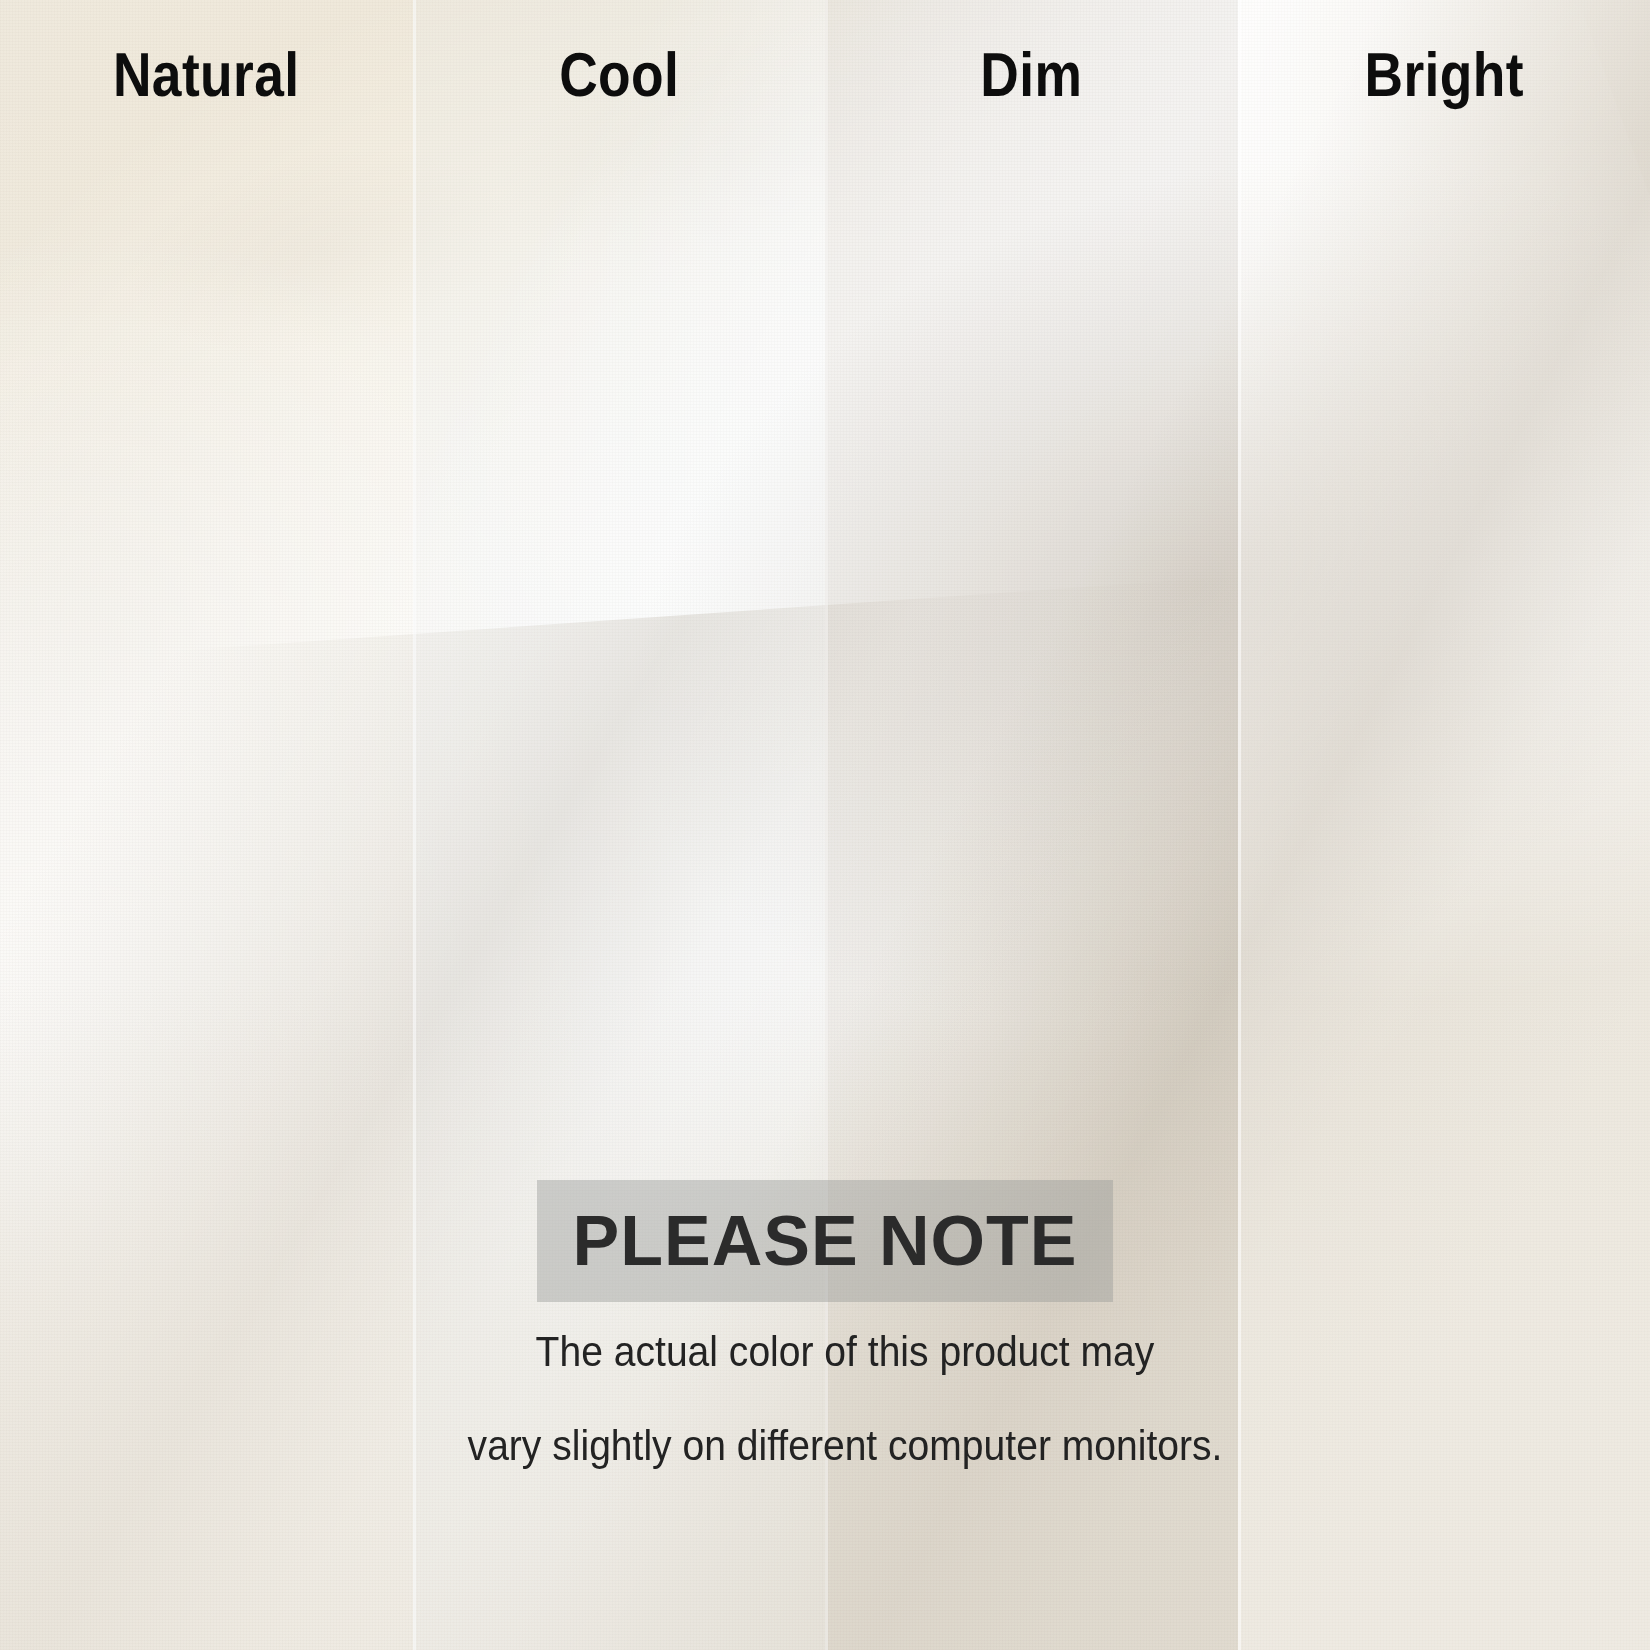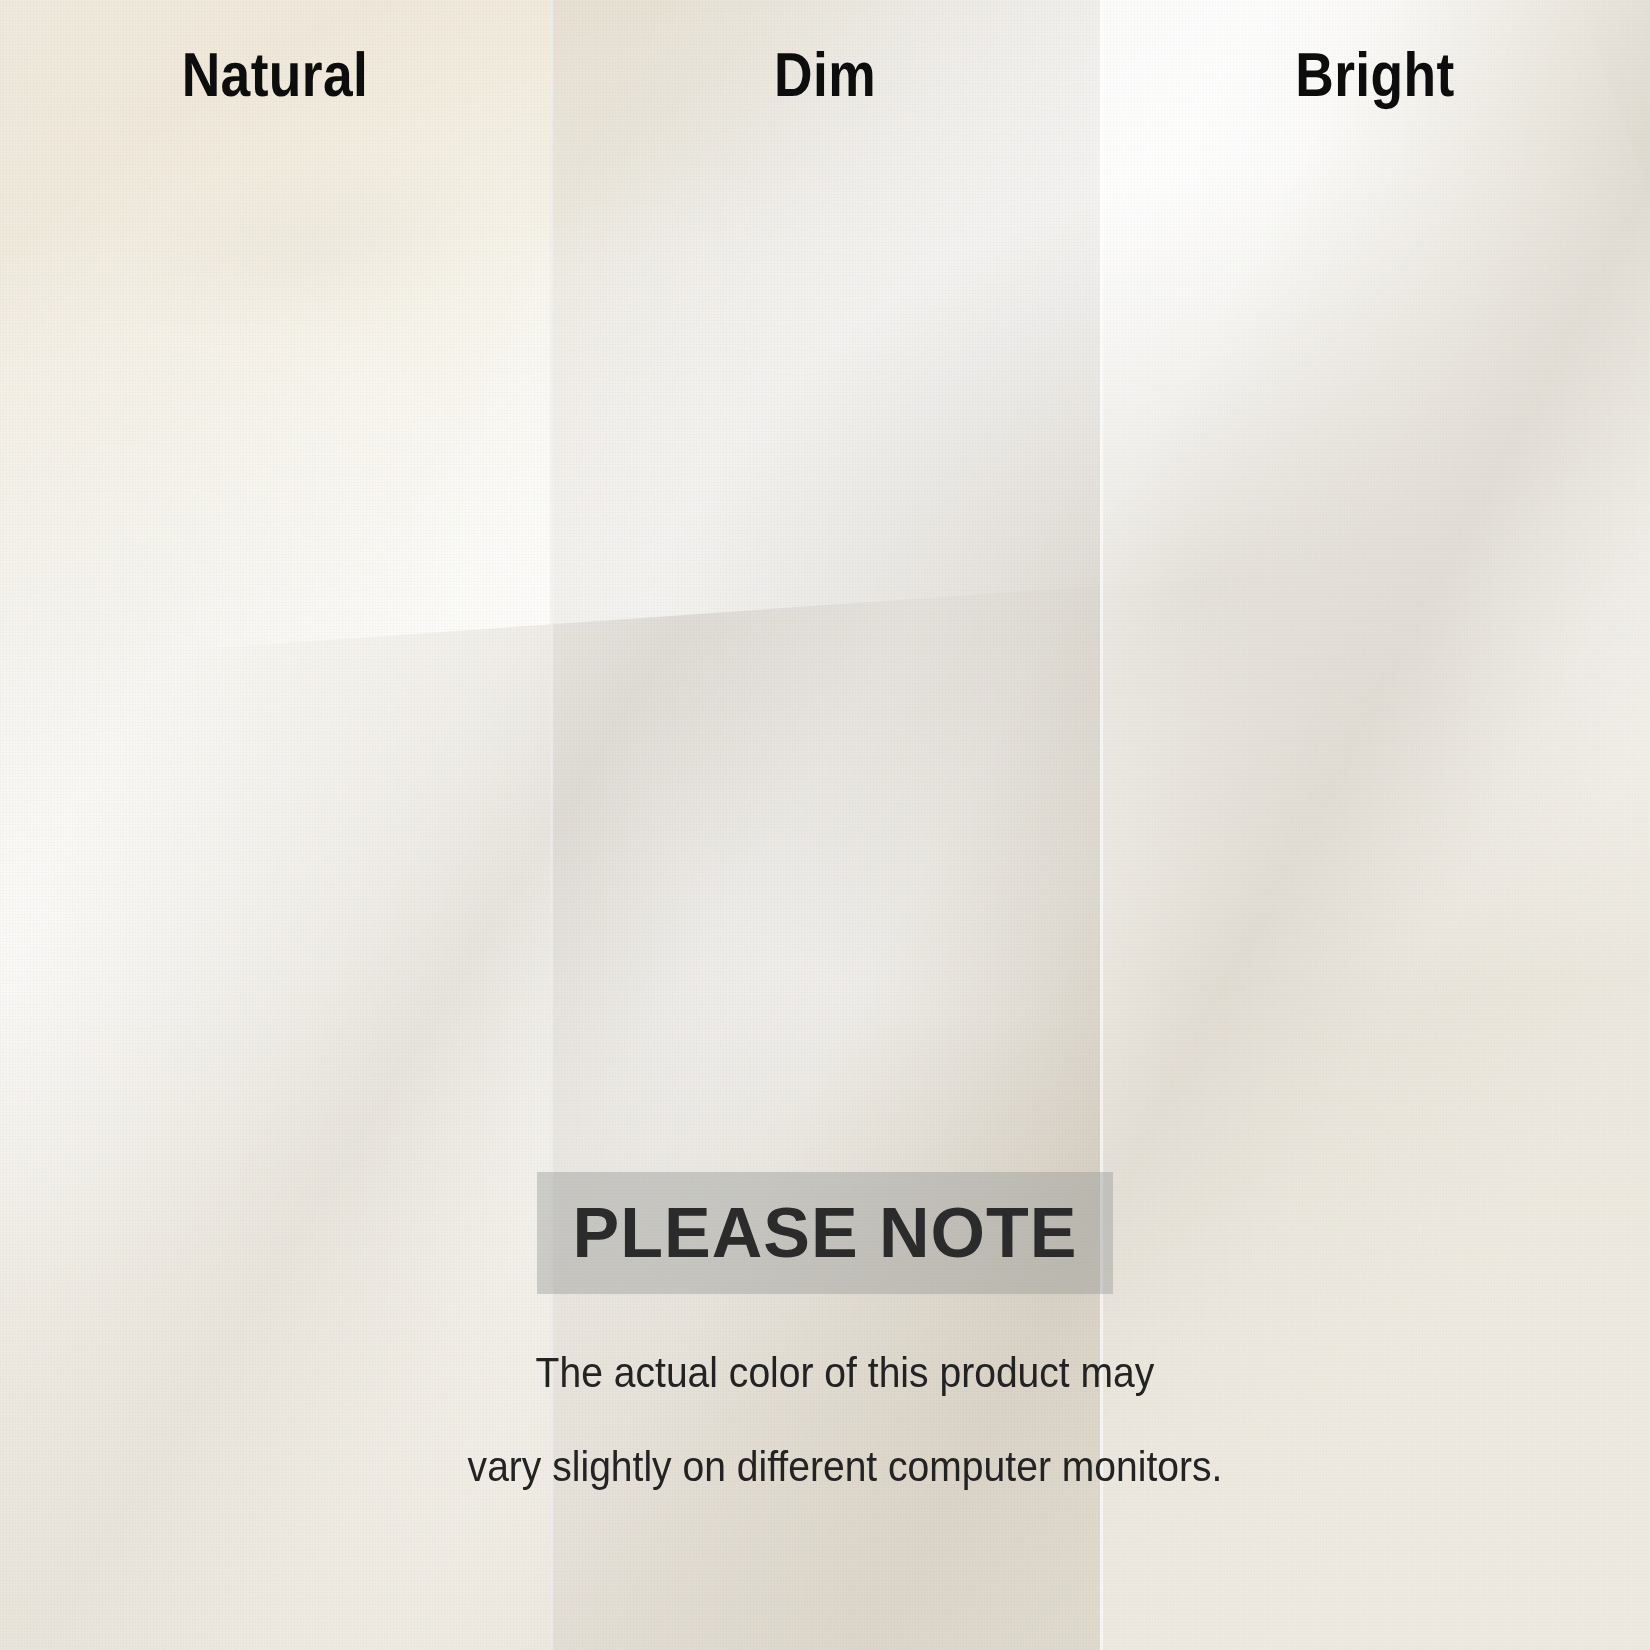--- a/index.html
+++ b/index.html
@@ -164,36 +164,36 @@
   
   .note-block {
     position: absolute;
     left: 0;
     right: 0;
     top: 1168px;
   }
   .note-banner {
     width: 576px;
     height: 122px;
-    margin: 4px auto;
+    margin: 12px auto;
     background: rgba(150,152,150,0.42);
     display: flex;
     align-items: center;
     justify-content: center;
   }
   .note-banner-text {
     font-size: 70px;
     font-weight: 700;
     letter-spacing: 1px;
     color: #2b2b2b;
     line-height: 1;
     font-family: "Liberation Sans", sans-serif;
   }
   .note-lines {
-    margin-top: 58px;
+    margin-top: 29px;
     text-align: center;
     padding-left: 40px;
   }
   .note-line {
     font-size: 42px;
     font-weight: 400;
     color: #232323;
     line-height: 1;
     margin-bottom: 52px;
     font-family: "Liberation Sans Narrow", "Liberation Sans", sans-serif;
@@ -224,20 +224,24 @@
   </div>
 
   <div class="columns">
 
     <div class="col">
       <div class="col-tint tint-natural"></div>
       <div class="col-label">Natural</div>
     </div>
 
 
+    <div class="col">
+      <div class="col-tint tint-cool"></div>
+      <div class="col-label">Cool</div>
+    </div>
 
     <div class="col">
       <div class="col-tint tint-dim"></div>
       <div class="col-label">Dim</div>
     </div>
 
     <div class="col">
       <div class="col-tint tint-bright"></div>
       <div class="col-label">Bright</div>
     </div>

